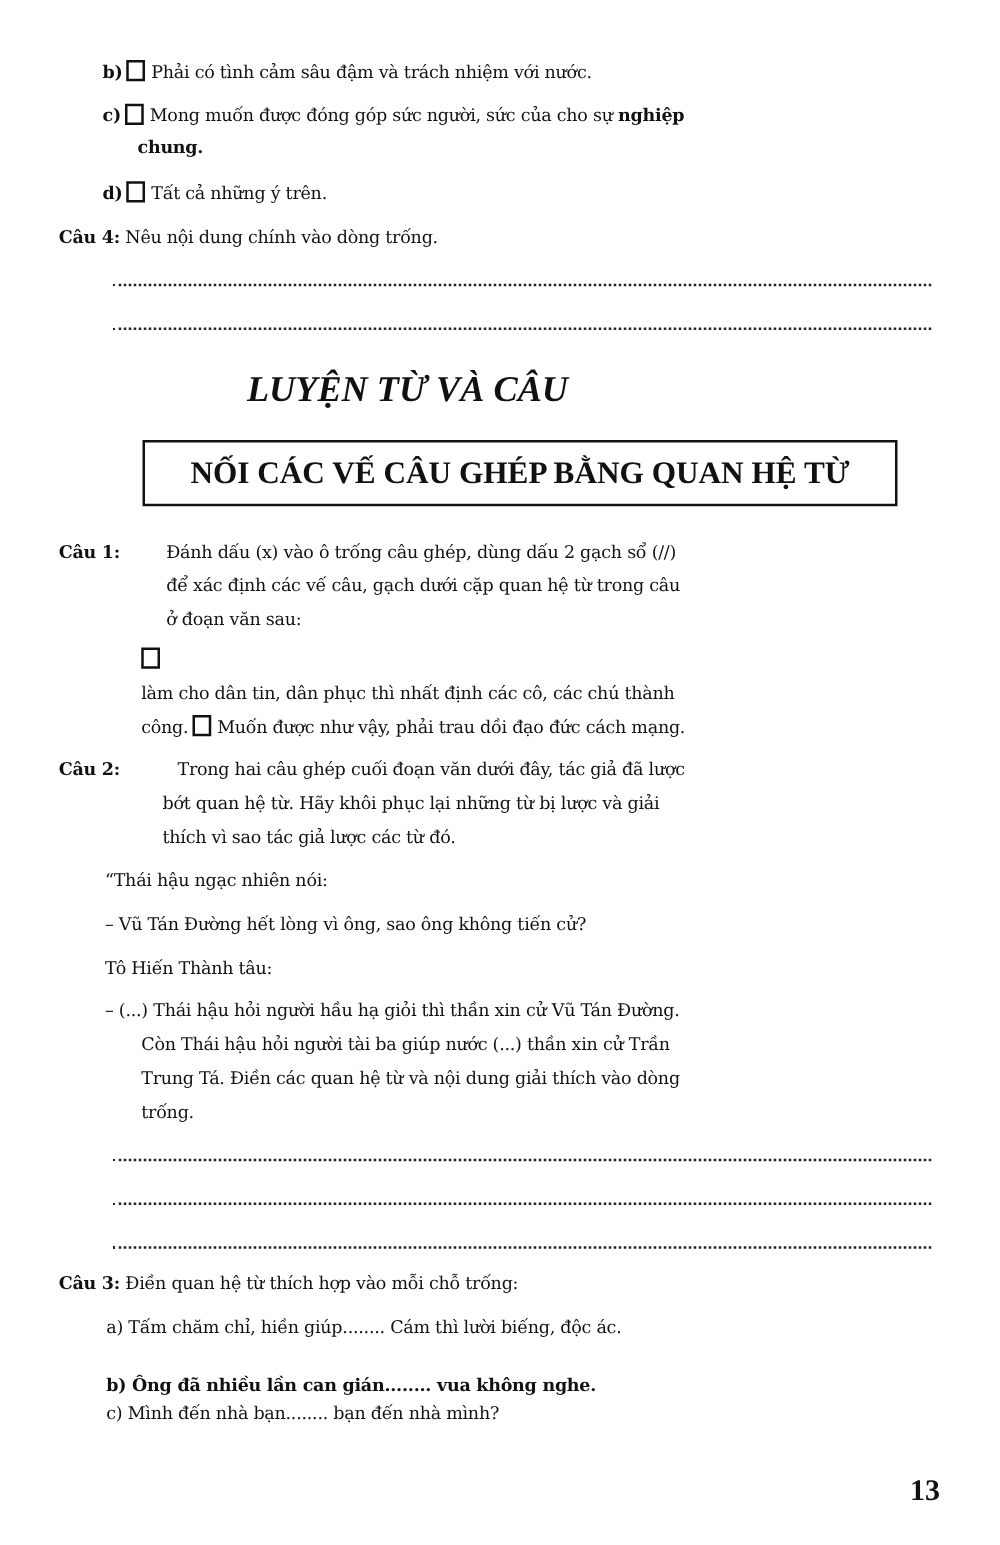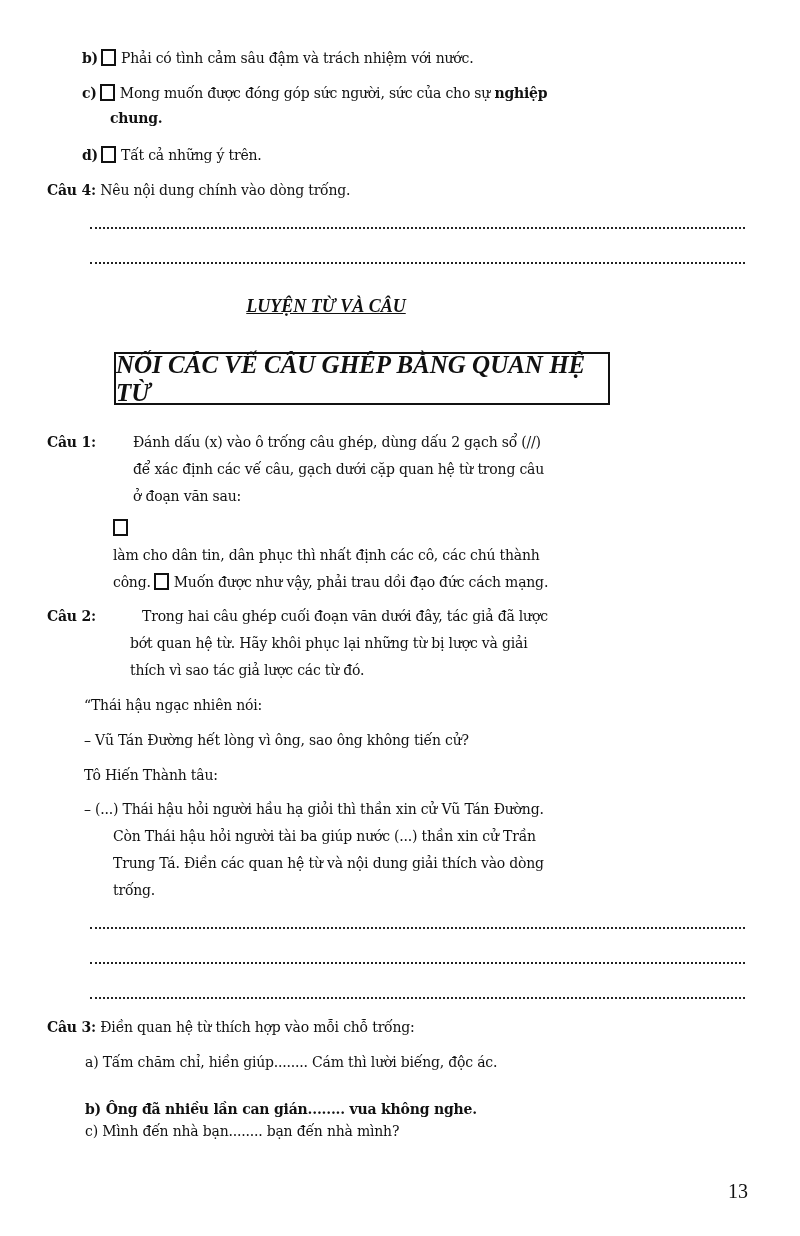--- a/index.html
+++ b/index.html
@@ -14,29 +14,29 @@
   .chk {
     display: inline-block; width: 15px; height: 17px; border: 2px solid #111;
     vertical-align: -3px; margin: 0 5px 0 3px; box-sizing: border-box;
   }
   .dots {
     position: absolute; left: 90px; width: 655px; height: 0;
     border-top: 2.5px dotted #222;
   }
   .section-title {
     left: 0; width: 652px; text-align: center; font-family: "Liberation Serif", serif;
-    font-style: italic; font-weight: bold; font-size: 18px; top: 296px; text-decoration: underline;
+    font-style: italic; font-weight: bold; font-size: 29px; top: 296px;
   }
   .box {
-    position: absolute; left: 114px; top: 352px; width: 496px; height: 53px;
+    position: absolute; left: 114px; top: 352px; width: 604px; height: 53px;
     border: 2px solid #111; box-sizing: border-box;
     display: flex; align-items: center; justify-content: center;
-    font-family: "Liberation Serif", serif; font-weight: bold; font-size: 25px; font-style: italic;
+    font-family: "Liberation Serif", serif; font-weight: bold; font-size: 25px;
   }
-  .pageno { font-weight: normal; font-size: 20px; font-family: "Liberation Serif", serif; }
+  .pageno { font-weight: bold; font-size: 24px; font-family: "Liberation Serif", serif; }
   .bold { font-weight: bold; }
 </style>
 </head>
 <body>
 
 <div class="abs line" style="left:82px; top:44px;">
   <span class="lbl">b)</span><span class="chk"></span><span>Phải có tình cảm sâu đậm và trách nhiệm với nước.</span>
 </div>
 <div class="abs line" style="left:82px; top:79px;text-align:center;">
   <span class="lbl">c)</span><span class="chk"></span><span>Mong muốn được đóng góp sức người, sức của cho sự</span> <span class="bold">nghiệp</span>

